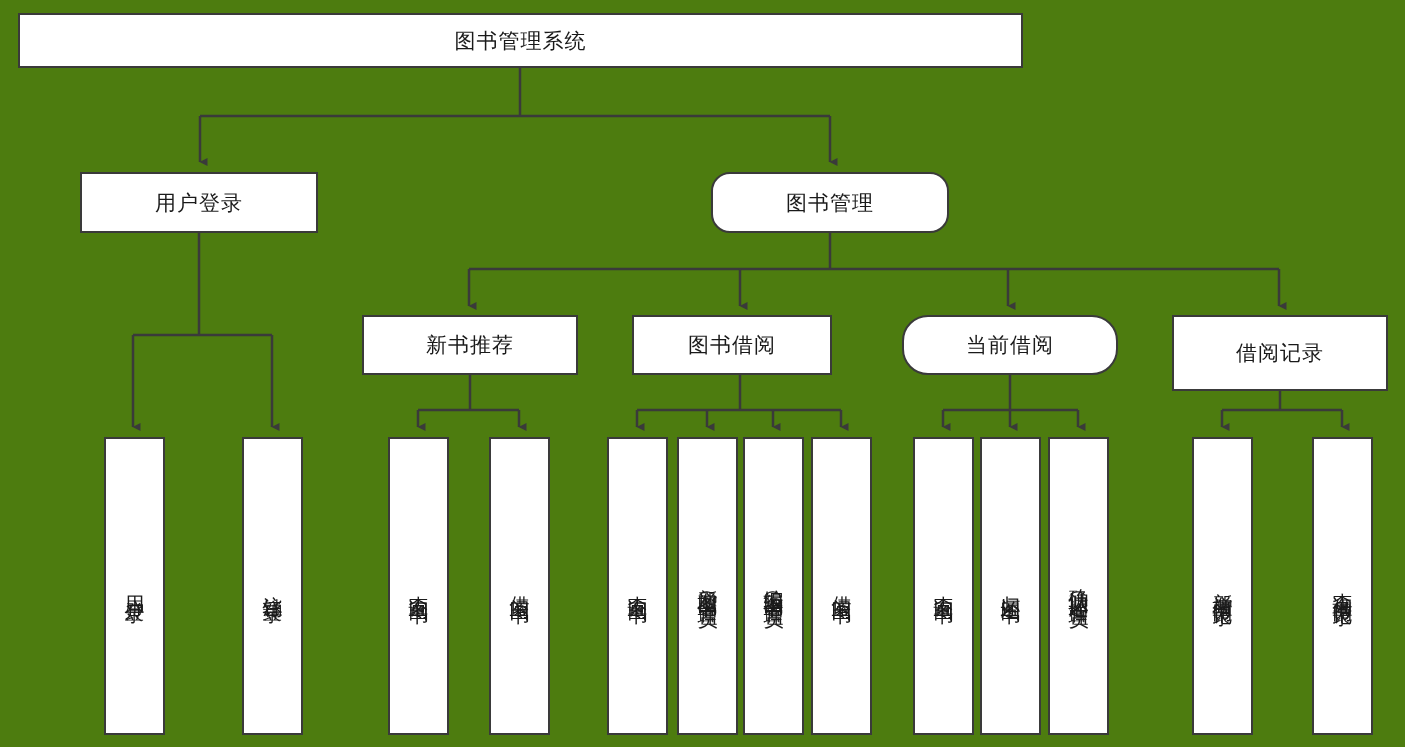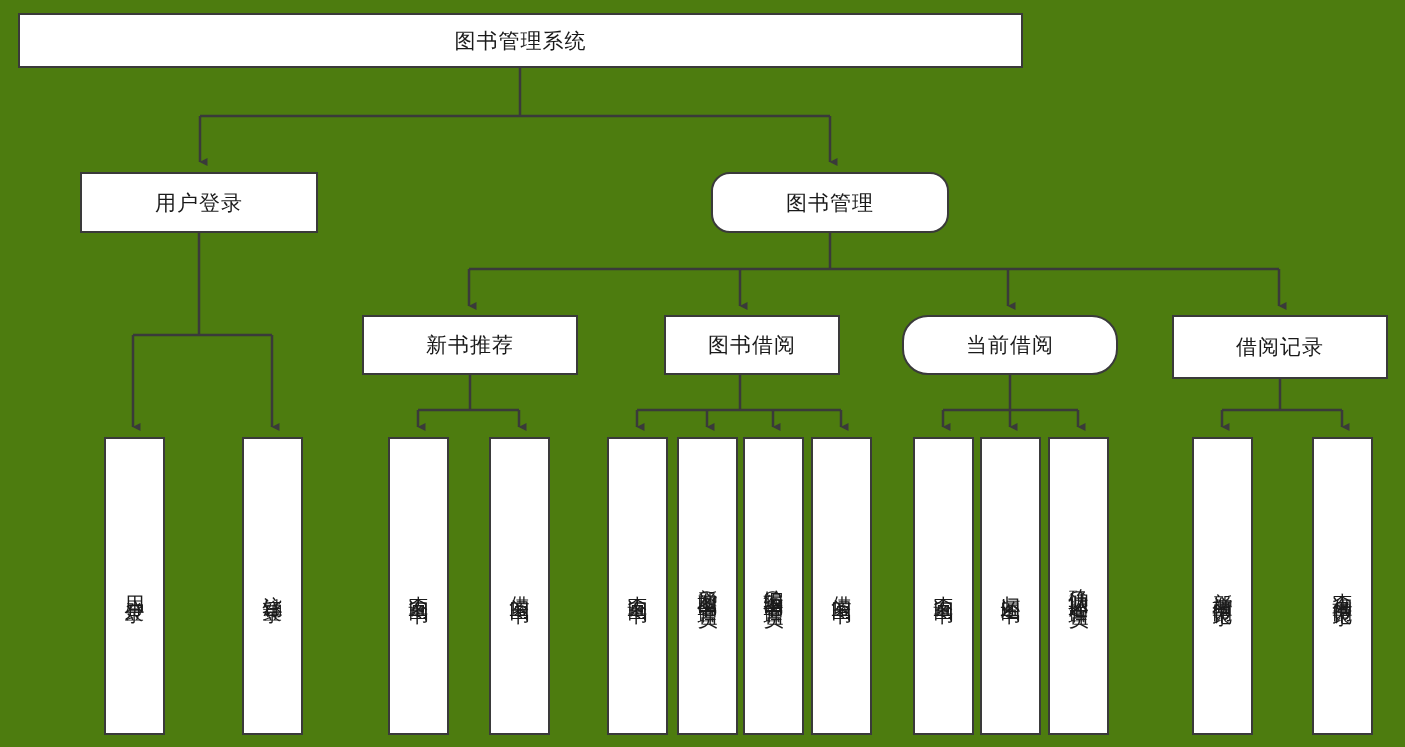--- a/index.html
+++ b/index.html
@@ -115,23 +115,23 @@
       <path d="M1342,410 L1342,427" marker-end="url(#arrow)"></path>
     </g>
   </svg>
 
   <div class="node node-h root" style="left:18px; top:13px; width:1005px; height:55px;">图书管理系统</div>
 
   <div class="node node-h" style="left:80px; top:172px; width:238px; height:61px;">用户登录</div>
   <div class="node node-h" style="left:711px; top:172px; width:238px; height:61px;border-radius:19px;">图书管理</div>
 
   <div class="node node-h" style="left:362px; top:315px; width:216px; height:60px;">新书推荐</div>
-  <div class="node node-h" style="left:664px; top:315px; width:176px; height:60px;">图书借阅</div>
+  <div class="node node-h" style="left:632px; top:315px; width:200px; height:60px;">图书借阅</div>
   <div class="node node-h" style="left:902px; top:315px; width:216px; height:60px;border-radius:26px;">当前借阅</div>
-  <div class="node node-h" style="left:1172px; top:315px; width:216px; height:64px;">借阅记录</div>
+  <div class="node node-h" style="left:1172px; top:315px; width:216px; height:76px;">借阅记录</div>
 
   <div class="node node-v" style="left:104px; top:437px; width:61px; height:298px;">用户登录</div>
   <div class="node node-v" style="left:242px; top:437px; width:61px; height:298px;">注销登录</div>
 
   <div class="node node-v" style="left:388px; top:437px; width:61px; height:298px;">查询图书</div>
   <div class="node node-v" style="left:489px; top:437px; width:61px; height:298px;">借阅图书</div>
 
   <div class="node node-v" style="left:607px; top:437px; width:61px; height:298px;">查询图书</div>
   <div class="node node-v" style="left:677px; top:437px; width:61px; height:298px;">新增图书（管理员）</div>
   <div class="node node-v" style="left:743px; top:437px; width:61px; height:298px;">编辑图书（管理员）</div>

